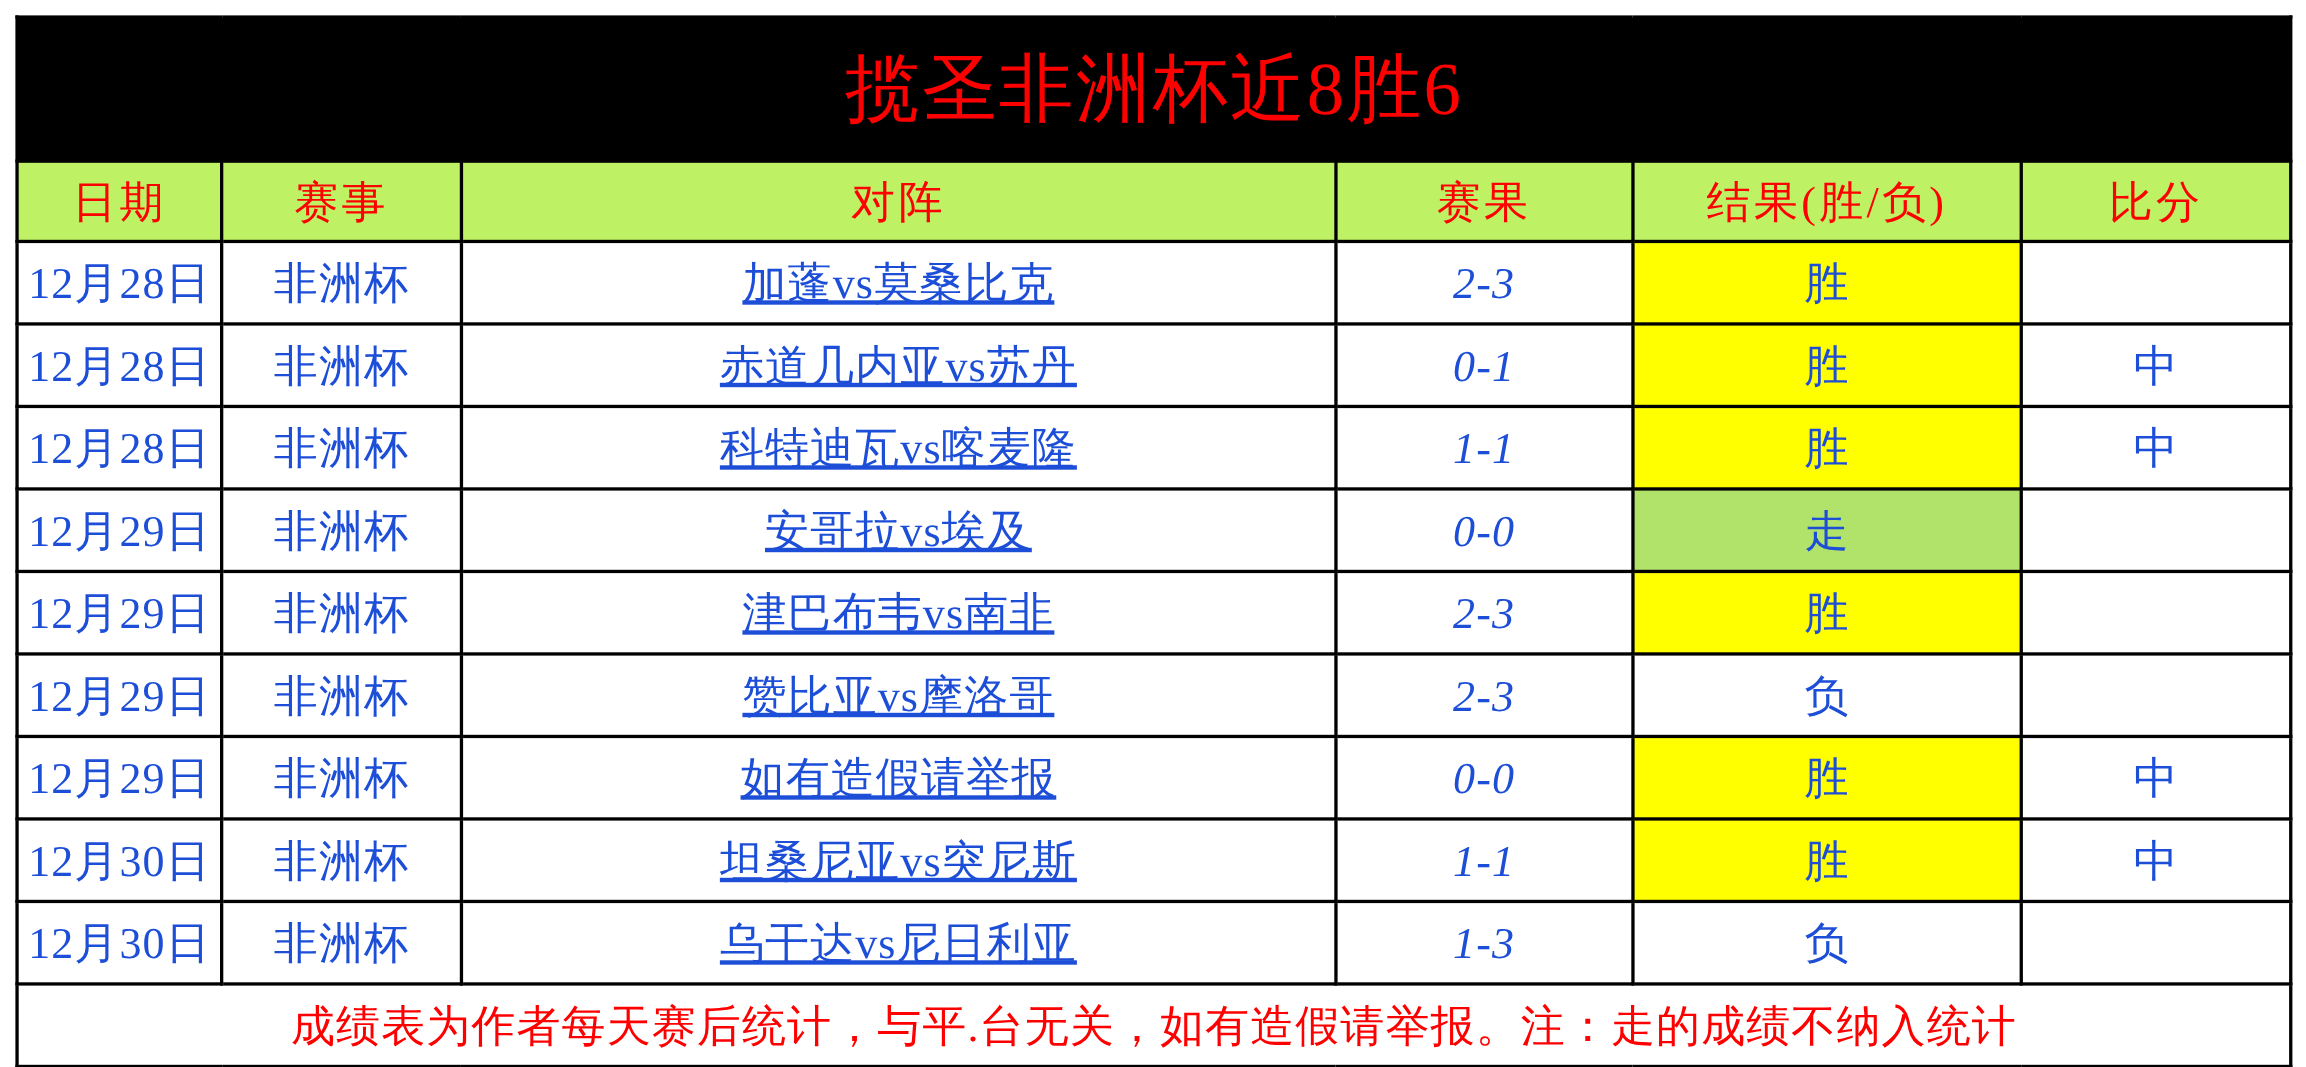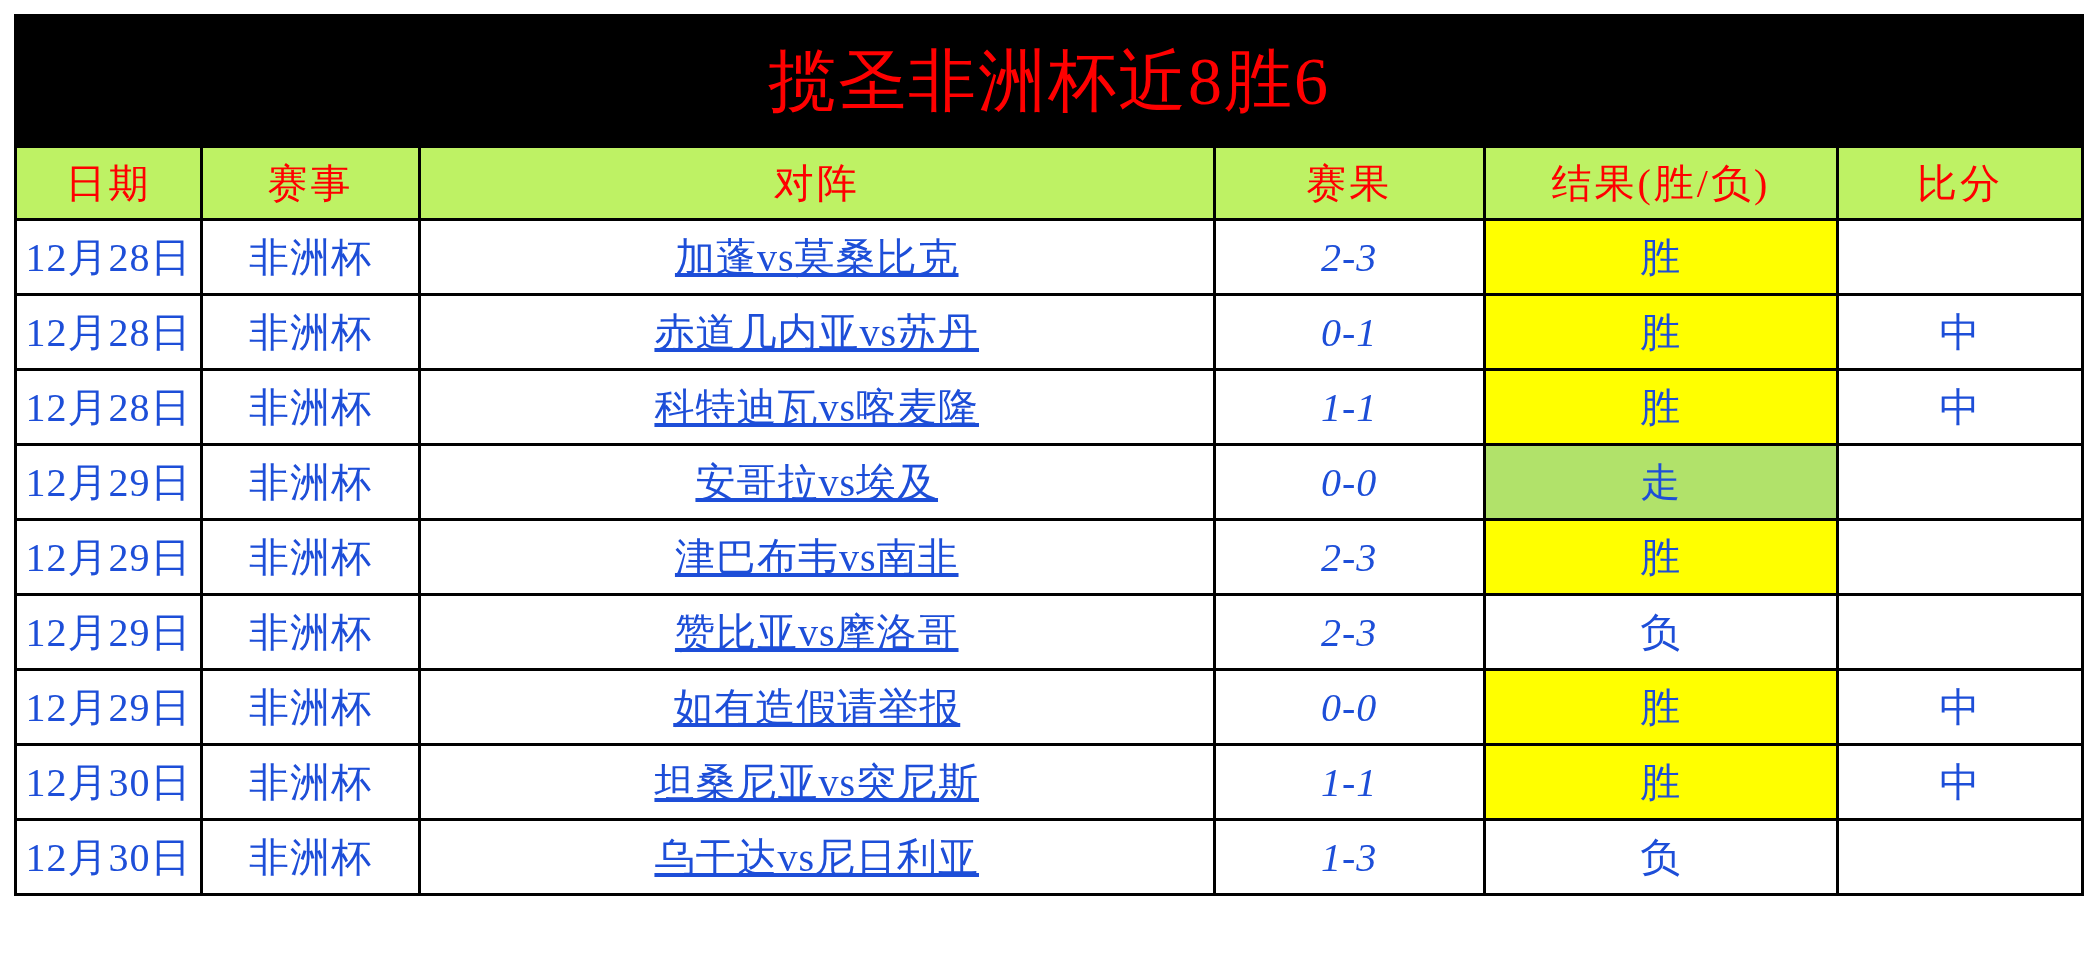--- a/index.html
+++ b/index.html
@@ -200,16 +200,19 @@
 
       <tr class="data-row">
         <td class="cell-date">12月30日</td>
         <td class="cell-league">非洲杯</td>
         <td class="cell-match">乌干达vs尼日利亚</td>
         <td class="cell-score">1-3</td>
         <td class="res-loss">负</td>
         <td class="cell-bi"></td>
       </tr>
 
+      <tr>
+        <td class="note-cell" colspan="6">成绩表为作者每天赛后统计，与平.台无关，如有造假请举报。注：走的成绩不纳入统计</td>
+      </tr>
 
     </tbody>
   </table>
 </div>
 
 </body></html>

